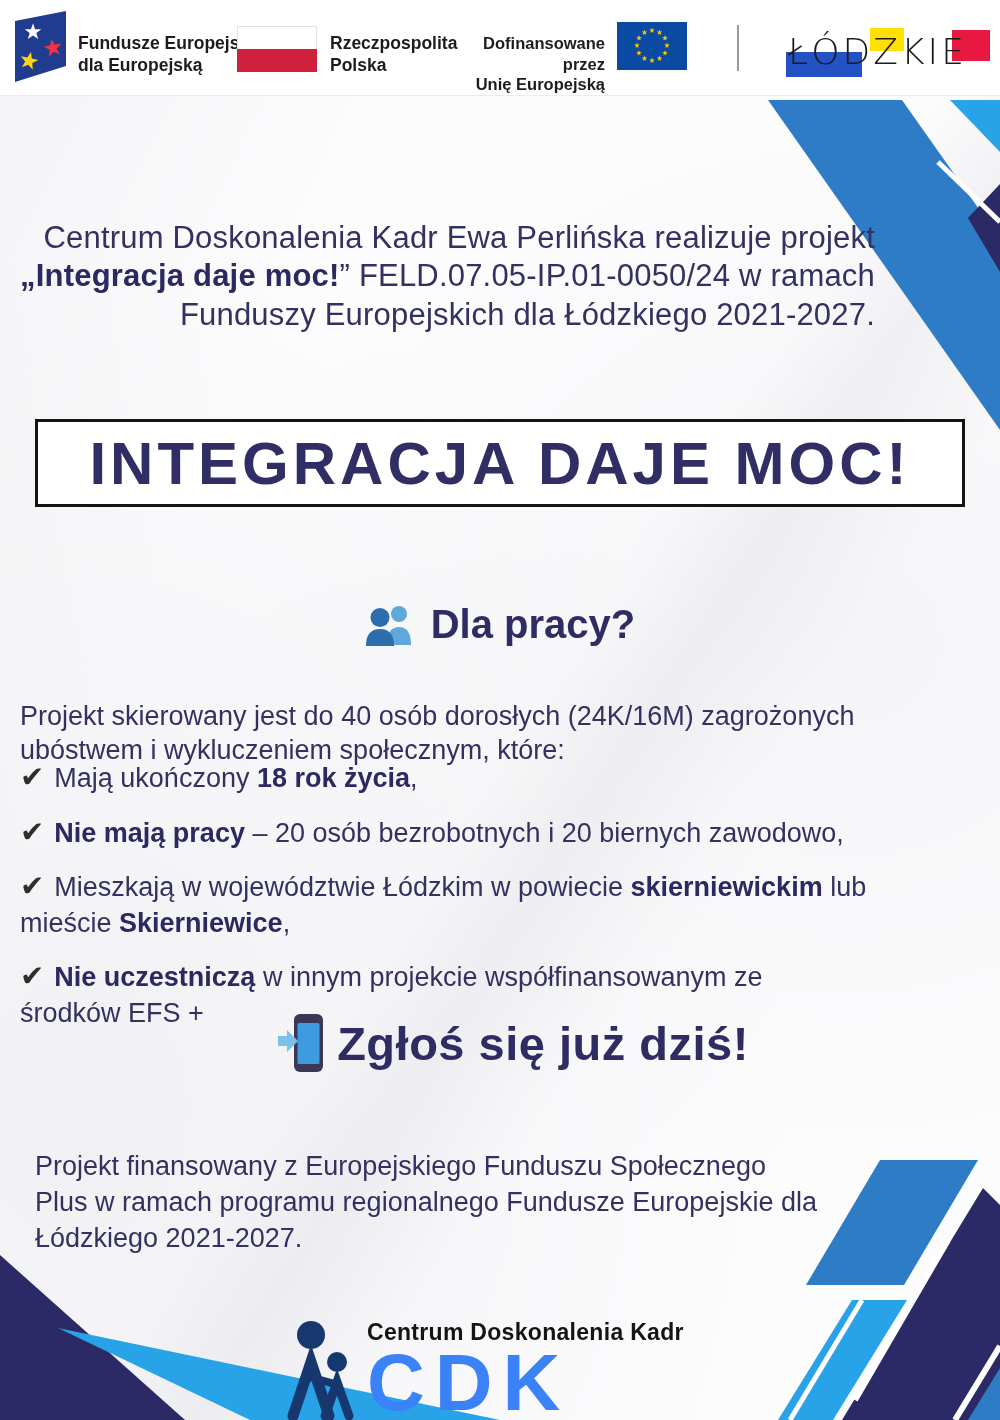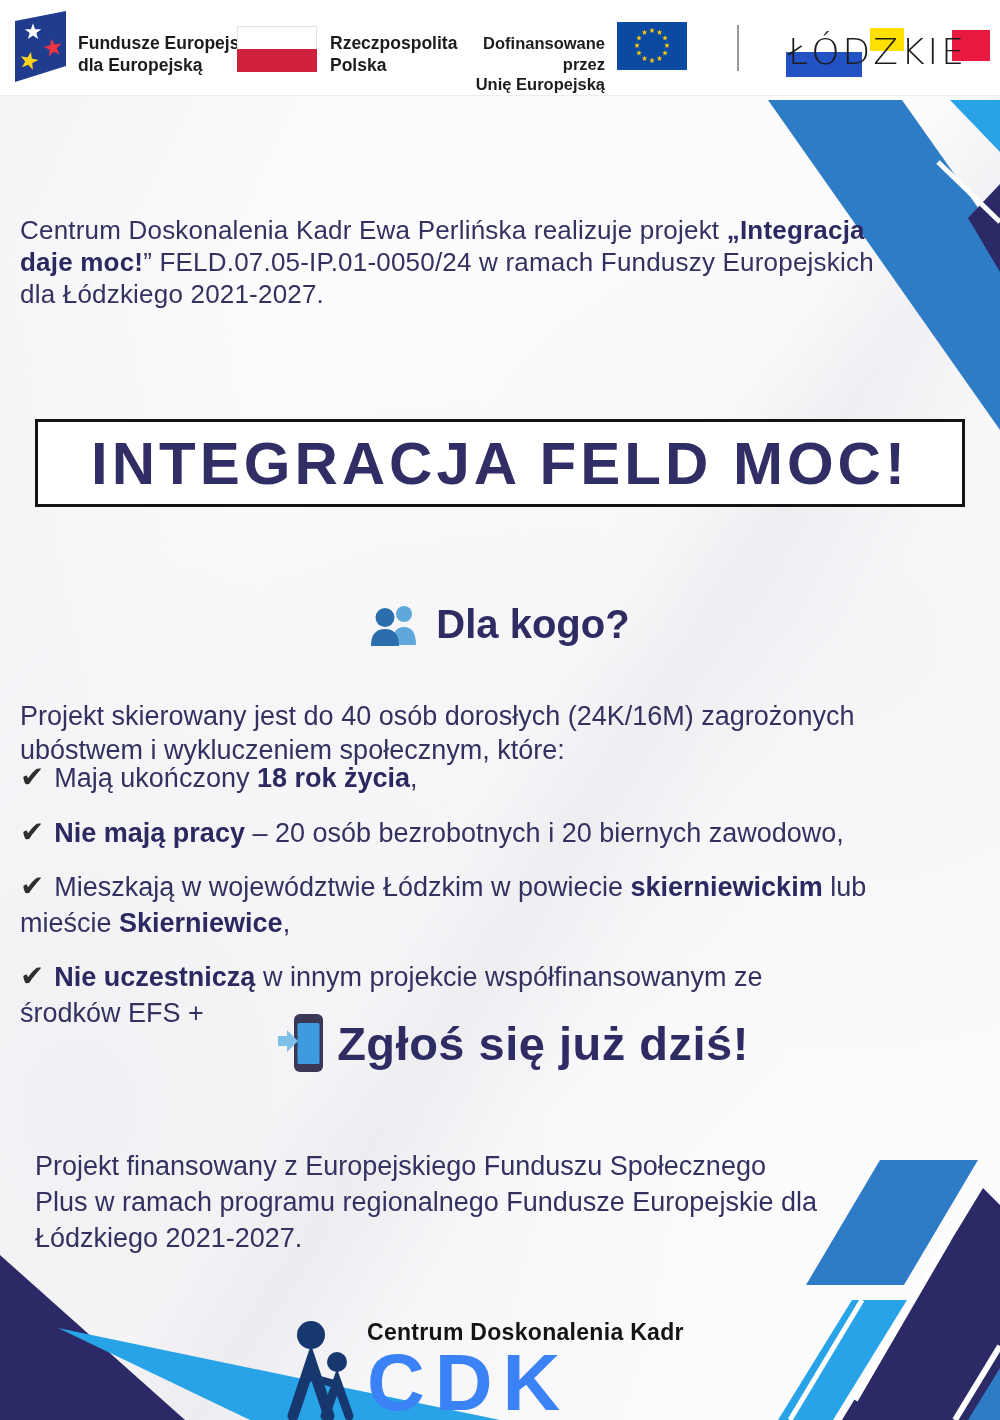--- a/index.html
+++ b/index.html
@@ -44,21 +44,21 @@
   .lodzkie .red{left:170px;top:4px;width:38px;height:31px;background:#e81941;}
   .lodzkie .txt{
     position:absolute;left:6px;top:5px;font-family:"DejaVu Sans",sans-serif;
     font-size:36px;font-weight:200;letter-spacing:3px;color:#1b1b1b;
   }
 
   
   .content{position:absolute;inset:0;z-index:2;}
   .intro{
     position:absolute;left:20px;top:188px;width:855px;
-    font-size:26px;line-height:1.24;letter-spacing:0.2px;
+    font-size:31px;line-height:1.24;letter-spacing:0.2px;text-align:right;
   }
   .b{font-weight:bold;color:#2b2960;}
   .title-box{
     position:absolute;left:35px;right:35px;top:419px;height:82px;
     background:#ffffff;border:3px solid #141414;
     display:flex;align-items:center;justify-content:center;
   }
   .title-box .t{
     font-size:60px;font-weight:bold;letter-spacing:4px;color:#312e66;white-space:nowrap;
   }
@@ -180,31 +180,31 @@
       <div class="blk red"></div>
       <div class="txt">ŁÓDZKIE</div>
     </div>
   </div>
 
   <div class="content">
 
     <p class="intro"><span>Centrum Doskonalenia Kadr Ewa Perlińska realizuje projekt </span><span class="b">„Integracja daje moc!</span><span>” FELD.07.05-IP.01-0050/24 w ramach Funduszy Europejskich dla Łódzkiego 2021-2027.</span></p>
 
     <div class="title-box">
-      <span class="t">INTEGRACJA FELD MOC!</span>
+      <span class="t">INTEGRACJA DAJE MOC!</span>
     </div>
 
     <div class="who-heading">
       <svg width="52" height="42" viewBox="0 0 52 42">
         <circle cx="34" cy="10" r="8" fill="#5fa8dc"></circle>
         <path d="M22,41 Q22,23 34,23 Q46,23 46,41 Z" fill="#5fa8dc"></path>
         <circle cx="15" cy="13.5" r="9.5" fill="#2b6dad"></circle>
         <path d="M1,42 Q1,25 15,25 Q29,25 29,42 Z" fill="#2b6dad"></path>
       </svg>
-      <span class="t">Dla kogo?</span>
+      <span class="t">Dla pracy?</span>
     </div>
 
     <p class="lead">Projekt skierowany jest do 40 osób dorosłych (24K/16M) zagrożonych ubóstwem i wykluczeniem społecznym, które:</p>
 
     <div class="bullets">
       <p class="bullet"><span class="check">✔</span><span><span>Mają ukończony </span><span class="b">18 rok życia</span><span>,</span></span></p>
       <p class="bullet"><span class="check">✔</span><span><span class="b">Nie mają pracy</span><span> – 20 osób bezrobotnych i 20 biernych zawodowo,</span></span></p>
       <p class="bullet sp"><span class="check">✔</span><span><span>Mieszkają w województwie Łódzkim w powiecie </span><span class="b">skierniewickim</span><span> lub mieście </span><span class="b">Skierniewice</span><span>,</span></span></p>
       <p class="bullet"><span class="check">✔</span><span><span class="b">Nie uczestniczą</span><span> w innym projekcie współfinansowanym ze środków EFS +</span></span></p>
     </div>

